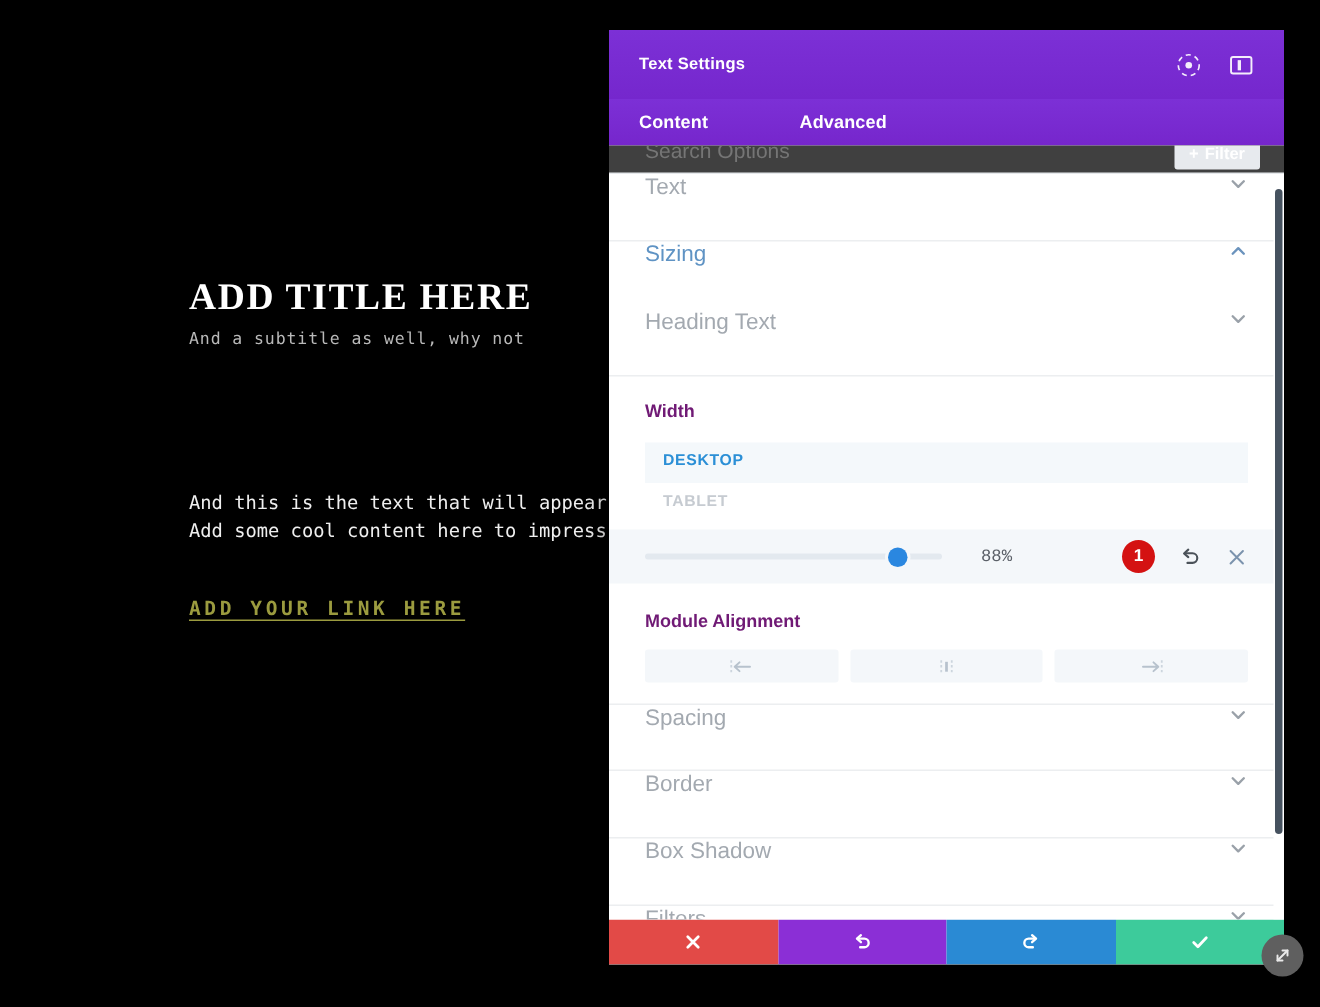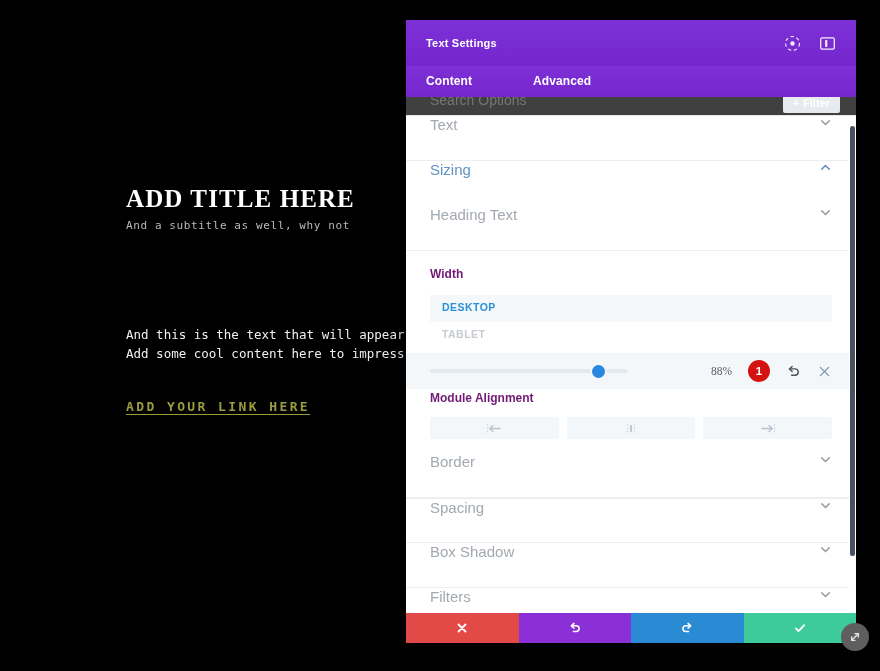--- a/index.html
+++ b/index.html
@@ -136,23 +136,23 @@
     position: relative; flex: 1; max-width: 228px;
     height: 4px; background: #e3e9ef; border-radius: 2px; cursor: pointer;
   }
   .slider-handle {
     position: absolute; top: 50%; left: 85%;
     width: 13px; height: 13px; margin-top: -6.5px; margin-left: -6.5px;
     background: #2a87e0; border-radius: 50%;
     box-shadow: 0 0 0 2px #f4f7fa; cursor: grab;
   }
   .slider-value {
-    width: 78px; margin-left: 26px; text-align: right;
+    width: 78px; margin-left: 26px; text-align: left;
     font-size: 11.5px; color: #5b6068; border: 0; background: transparent;
-    outline: none; font-family: Liberation Serif, serif;
+    outline: none; font-family: Liberation Mono, monospace;
   }
   .badge {
     width: 22px; height: 22px; border-radius: 50%; background: #d41212;
     color: #fff; font-size: 11.5px; font-weight: 700;
     display: flex; align-items: center; justify-content: center;
     margin-left: 16px; flex-shrink: 0; cursor: pointer;
   }
   .mini-icon { width: 15px; height: 15px; margin-left: 16px; cursor: pointer; flex-shrink: 0; }
 
   .align-row { display: flex; gap: 8px; margin-top: 12px; }
@@ -277,21 +277,21 @@
           <div class="badge">1</div>
           <svg class="mini-icon" viewBox="0 0 16 16">
             <path d="M4.4 5.2 H9.6 a3.4 3.4 0 0 1 0 6.8 H6" fill="none" stroke="#4b5259" stroke-width="1.5" stroke-linecap="round"></path>
             <path d="M6.6 2.6 L3.6 5.3 L6.6 7.9" fill="none" stroke="#4b5259" stroke-width="1.5" stroke-linecap="round" stroke-linejoin="round"></path>
           </svg>
           <svg class="mini-icon" viewBox="0 0 16 16">
             <path d="M3.6 3.6 L12.4 12.4 M12.4 3.6 L3.6 12.4" stroke="#7b93ad" stroke-width="1.4" stroke-linecap="round"></path>
           </svg>
         </div>
 
-        <div class="field-label" style="margin-top:2px;margin-bottom:0;">Module Alignment</div>
+        <div class="field-label" style="margin-top:18px;margin-bottom:0;">Module Alignment</div>
 
         <div class="align-row">
           <button class="align-btn">
             <svg viewBox="0 0 26 11">
               <path d="M6.5 1.2 V9.8" stroke="#ccd5de" stroke-width="1.2" stroke-dasharray="1.6 1.6"></path>
               <path d="M19 5.5 H9 M12 2.6 L8.8 5.5 L12 8.4" fill="none" stroke="#b7c2cd" stroke-width="1.3" stroke-linecap="round" stroke-linejoin="round"></path>
             </svg>
           </button>
           <button class="align-btn">
             <svg viewBox="0 0 26 11">
@@ -301,29 +301,29 @@
           </button>
           <button class="align-btn">
             <svg viewBox="0 0 26 11">
               <path d="M19.5 1.2 V9.8" stroke="#ccd5de" stroke-width="1.2" stroke-dasharray="1.6 1.6"></path>
               <path d="M7 5.5 H17 M14 2.6 L17.2 5.5 L14 8.4" fill="none" stroke="#b7c2cd" stroke-width="1.3" stroke-linecap="round" stroke-linejoin="round"></path>
             </svg>
           </button>
         </div>
       </div>
 
-      <div class="section">
-        <span class="section-label">Border</span>
-        <svg class="chev" viewBox="0 0 14 14">
-            <path d="M3 5.2 L7 9.2 L11 5.2"></path>
-          </svg>
-      </div>
-
       <div class="section" style="border-top:1px solid #eceef0;">
         <span class="section-label">Spacing</span>
+        <svg class="chev" viewBox="0 0 14 14">
+            <path d="M3 5.2 L7 9.2 L11 5.2"></path>
+          </svg>
+      </div>
+
+      <div class="section">
+        <span class="section-label">Border</span>
         <svg class="chev" viewBox="0 0 14 14">
             <path d="M3 5.2 L7 9.2 L11 5.2"></path>
           </svg>
       </div>
 
       <div class="section">
         <span class="section-label">Box Shadow</span>
         <svg class="chev" viewBox="0 0 14 14">
             <path d="M3 5.2 L7 9.2 L11 5.2"></path>
           </svg>

